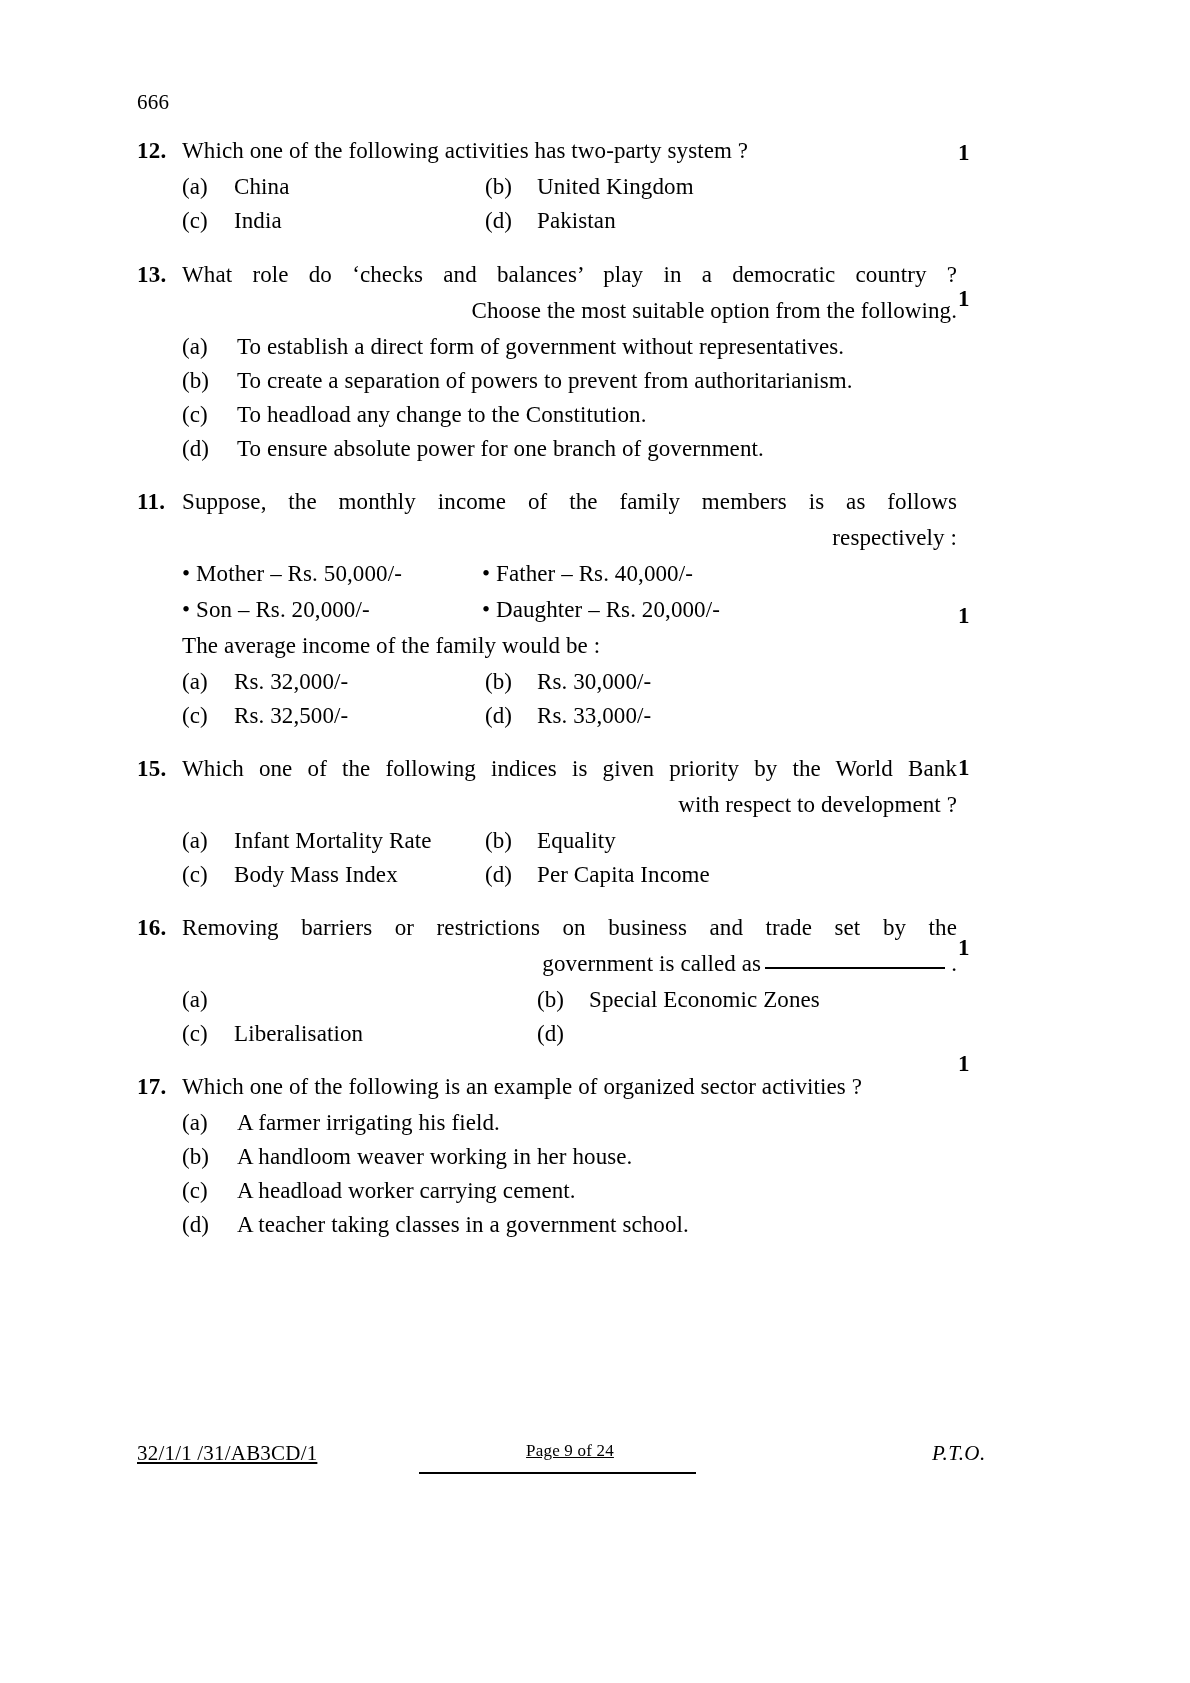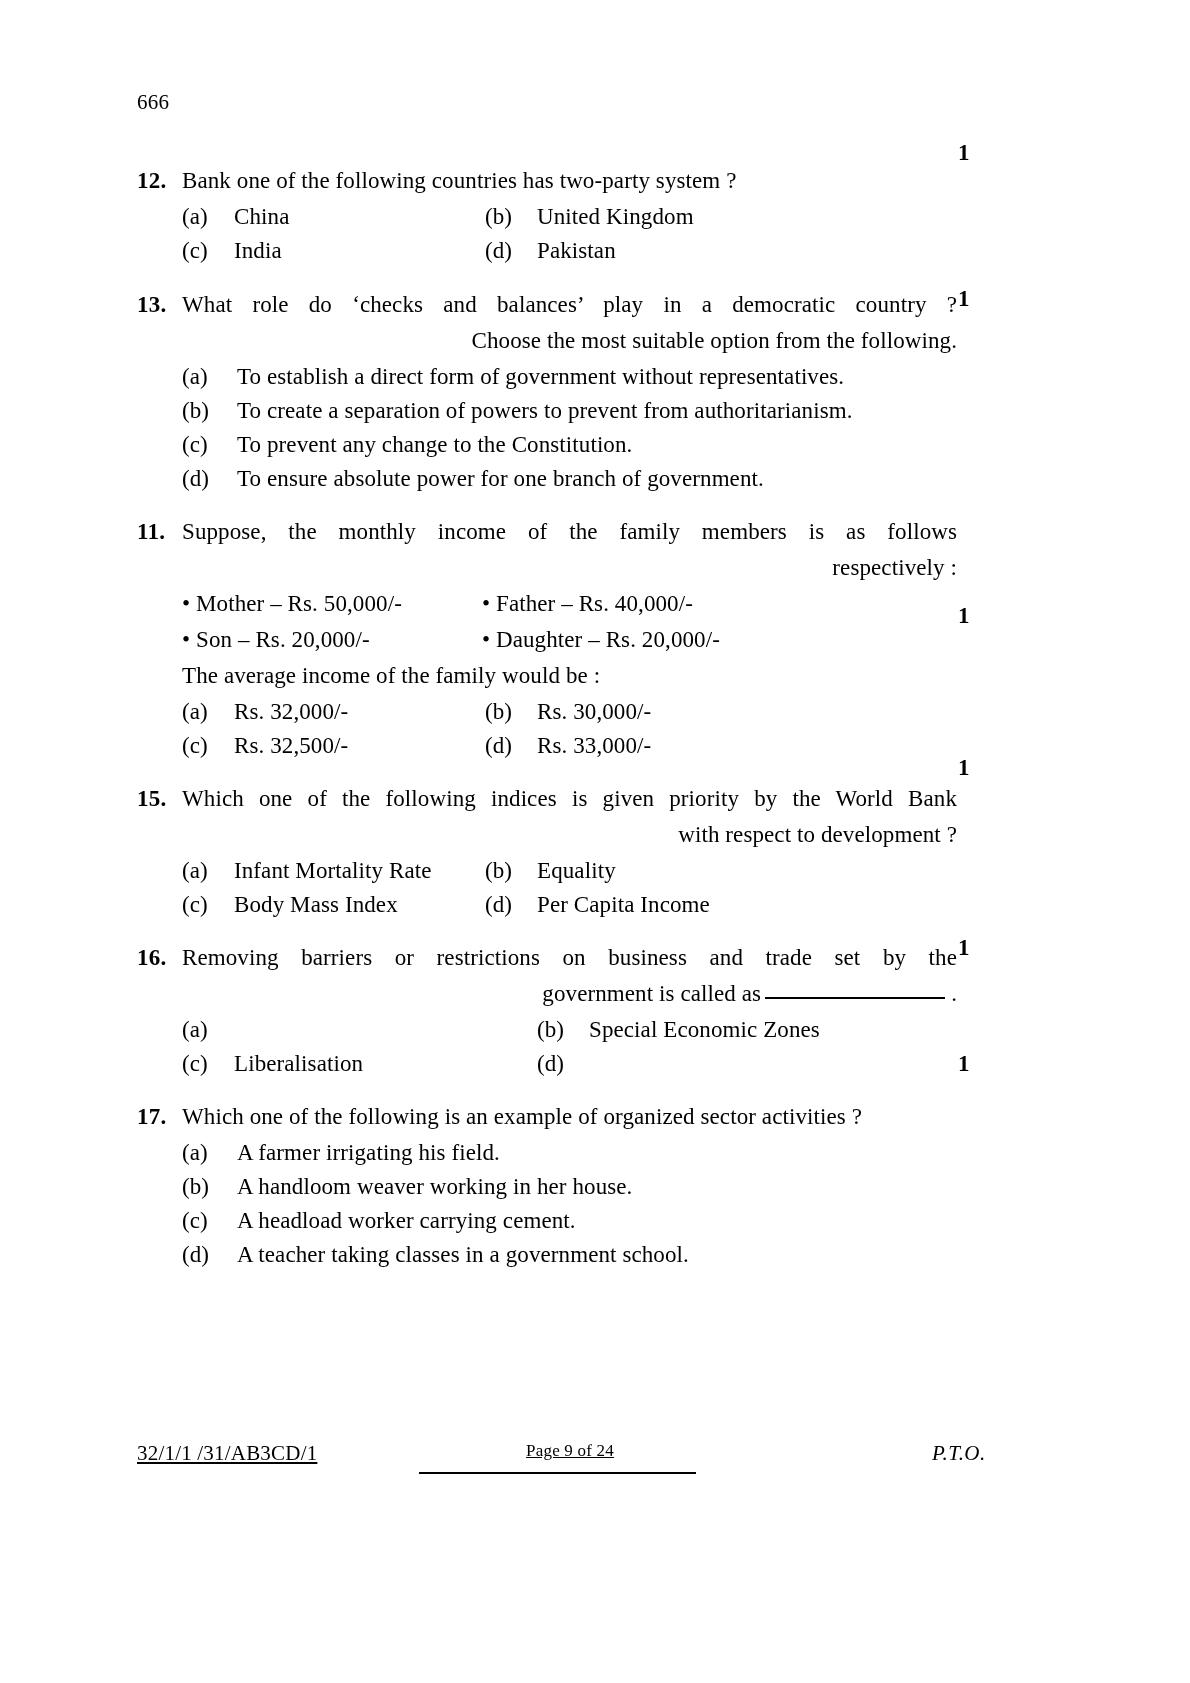--- a/index.html
+++ b/index.html
@@ -37,21 +37,20 @@
   .content {
     position: absolute;
     left: 137px;
     top: 133px;
     width: 920px;
   }
 
   .qblock {
     position: relative;
     margin-bottom: 17px;
-    margin-top: 30px;
   }
 
   .qrow {
     display: flex;
     align-items: flex-start;
   }
 
   .qnum {
     width: 45px;
     flex: 0 0 45px;
@@ -198,21 +197,21 @@
 <div class="page">
 
   <div class="paper-code">666</div>
 
   <div class="content">
 
     <div class="qblock">
       <div class="qrow">
         <div class="qnum">12.</div>
         <div class="qbody">
-          <div class="qtext">Bank one of the following countries has two-party system ?</div>
+          <div class="qtext">Which one of the following activities has two-party system ?</div>
           <div class="opts">
             <div class="optrow">
               <div class="opt col-a">
                 <span class="lbl">(a)</span>
                 <span class="val">China</span>
               </div>
               <div class="opt col-b">
                 <span class="lbl">(b)</span>
                 <span class="val">United Kingdom</span>
               </div>
@@ -244,21 +243,21 @@
             <div class="optfull">
               <span class="lbl">(a)</span>
               <span>To establish a direct form of government without representatives.</span>
             </div>
             <div class="optfull">
               <span class="lbl">(b)</span>
               <span>To create a separation of powers to prevent from authoritarianism.</span>
             </div>
             <div class="optfull">
               <span class="lbl">(c)</span>
-              <span>To prevent any change to the Constitution.</span>
+              <span>To headload any change to the Constitution.</span>
             </div>
             <div class="optfull">
               <span class="lbl">(d)</span>
               <span>To ensure absolute power for one branch of government.</span>
             </div>
           </div>
         </div>
       </div>
     </div>
 

